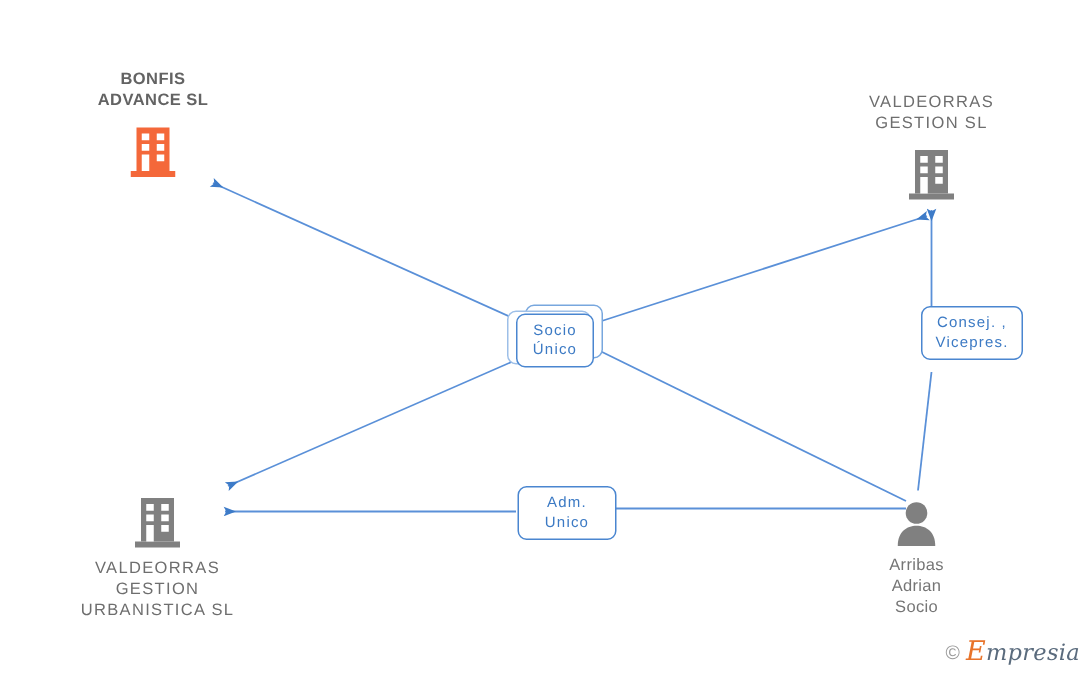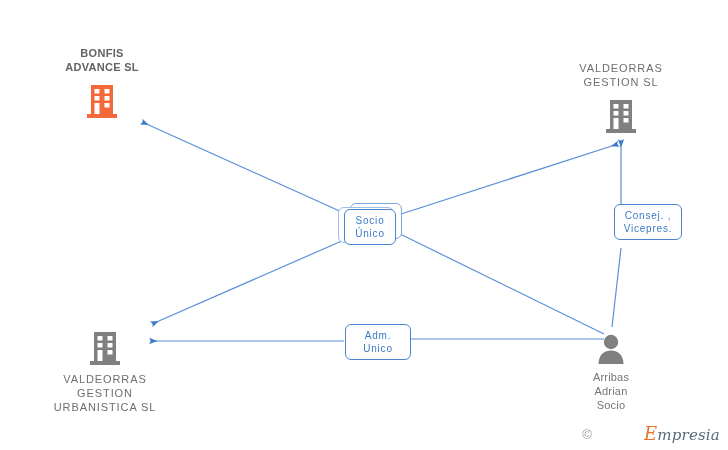--- a/index.html
+++ b/index.html
@@ -105,21 +105,20 @@
   }
   #watermark .copy {
     color: #9a9a9a;
     font-size: 13px;
   }
   #watermark .brand {
     font-family: "DejaVu Serif", serif;
     font-style: italic;
     color: #5a6b7d;
     letter-spacing: 0.2px;
-    margin-left: 48px;
   }
   #watermark .brand .cap {
     color: #e8732a;
     font-size: 18px;
   }
 </style>
 </head>
 <body>
 
 <div id="canvas">

